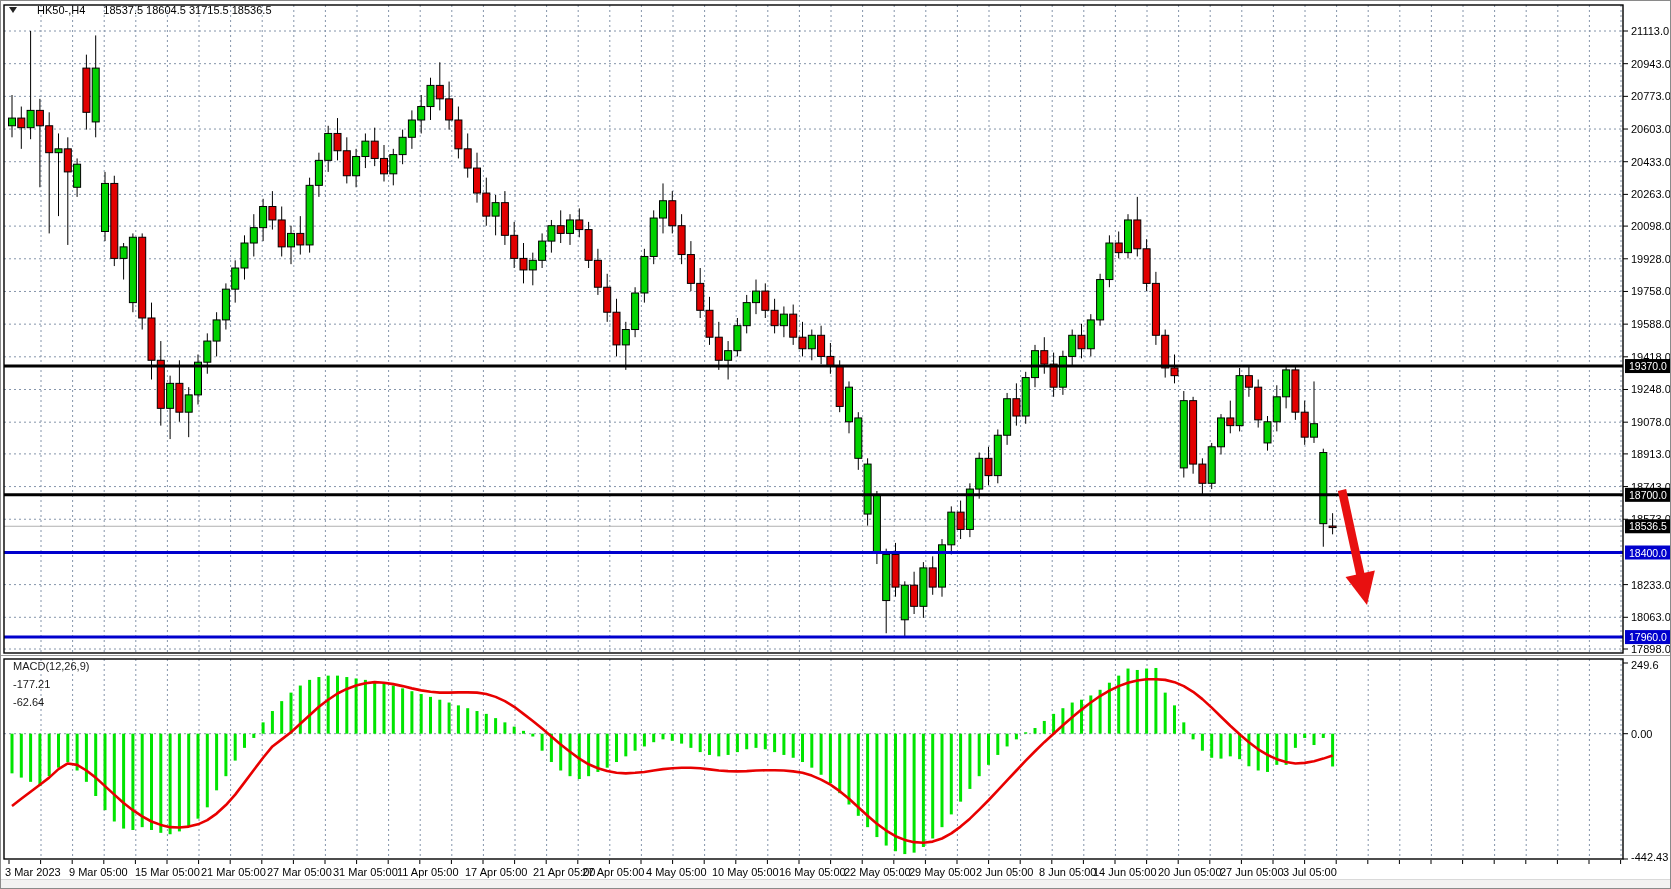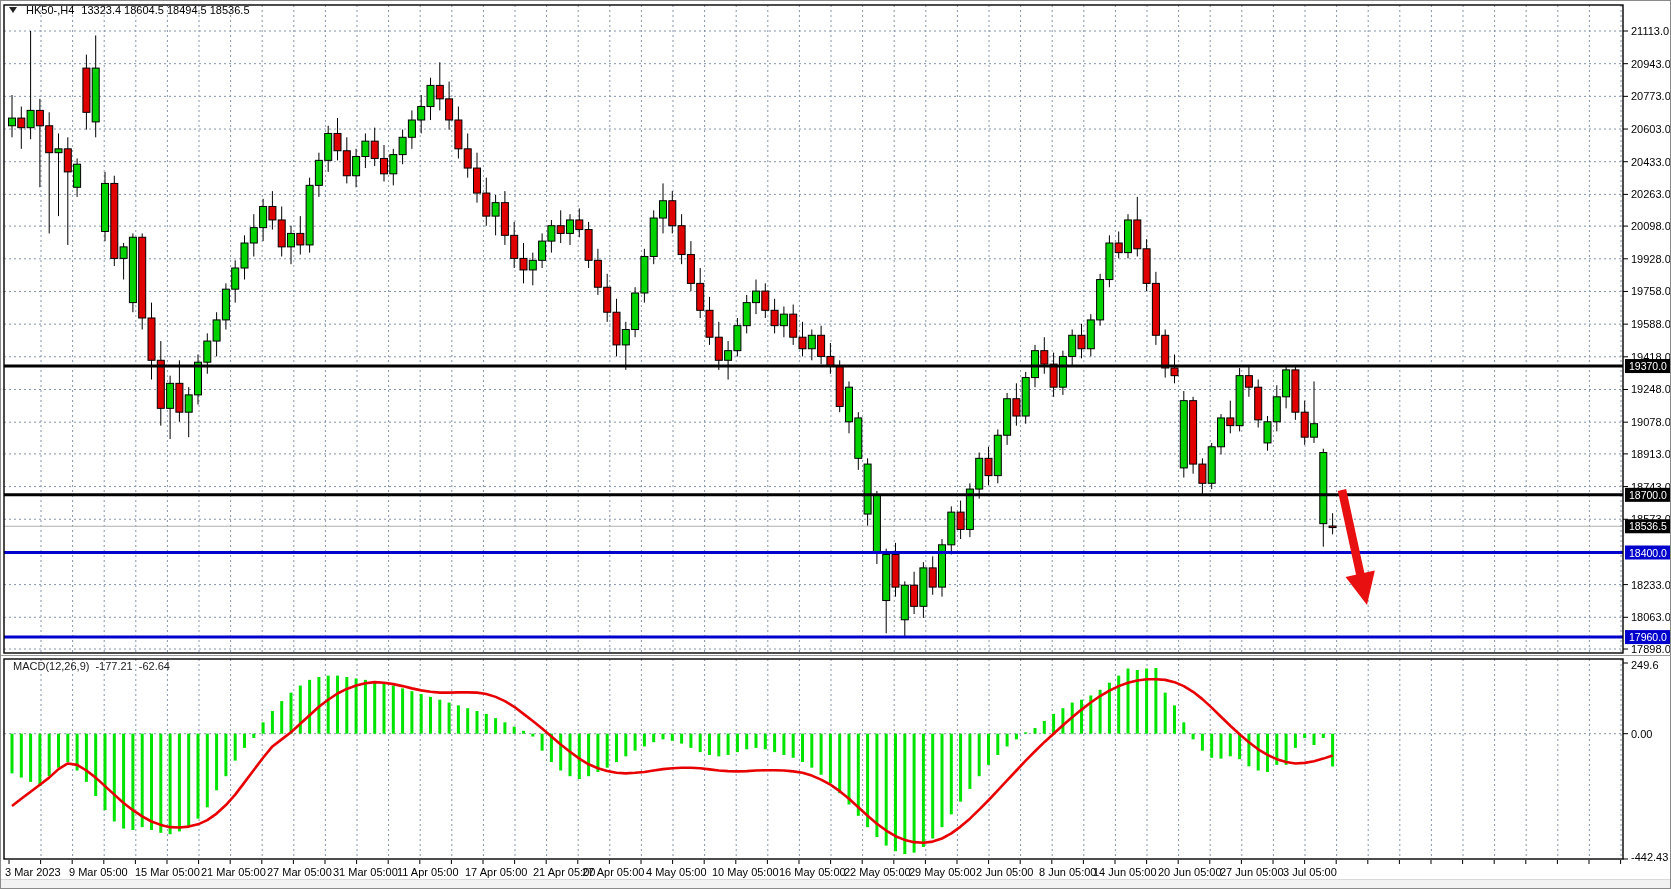--- a/index.html
+++ b/index.html
@@ -1,37 +1,37 @@
 <!DOCTYPE html>
 <html><head>
 <meta charset="utf-8">
 <style>
   html,body{margin:0;padding:0;background:#c8c8c8;}
   .canvas{position:relative;width:1671px;height:889px;background:#ffffff;
           font-family:"Liberation Sans",sans-serif;overflow:hidden;
           border:1px solid #8a8a8a;box-sizing:border-box;}
   .canvas svg{position:absolute;left:0;top:0;z-index:1;}
   .title-bar{position:absolute;left:8px;top:3px;z-index:3;display:flex;align-items:center;
-             gap:7px;font-size:11px;color:#000;white-space:nowrap;}
+             gap:18px;font-size:11px;color:#000;white-space:nowrap;}
   .dd-icon{display:inline-block;width:0;height:0;border-left:4px solid transparent;
            border-right:4px solid transparent;border-top:6px solid #222;margin-right:2px;}
   .macd-label{position:absolute;left:12px;top:659px;z-index:3;display:flex;gap:6px;
-              font-size:11px;color:#1a1a1a;white-space:nowrap;}
+              font-size:11px;color:#1a1a1a;white-space:nowrap;flex-direction:column;}
   .bottom-strip{position:absolute;left:0;bottom:0;width:100%;height:8px;background:#f2f2f2;
                 border-top:1px solid #d9d9d9;z-index:2;}
 </style>
 </head>
 <body>
 
 <div class="canvas">
 
   <div class="title-bar">
     <span class="dd-icon"></span>
     <span>HK50-,H4</span>
-    <span>13323.4 18604.5 18494.5 18536.5</span>
+    <span>18537.5 18604.5 31715.5 18536.5</span>
   </div>
 
   <div class="macd-label">
     <span>MACD(12,26,9)</span>
     <span>-177.21</span>
     <span>-62.64</span>
   </div>
 
   <div id="svg-host">
       <svg width="1671" height="889">

